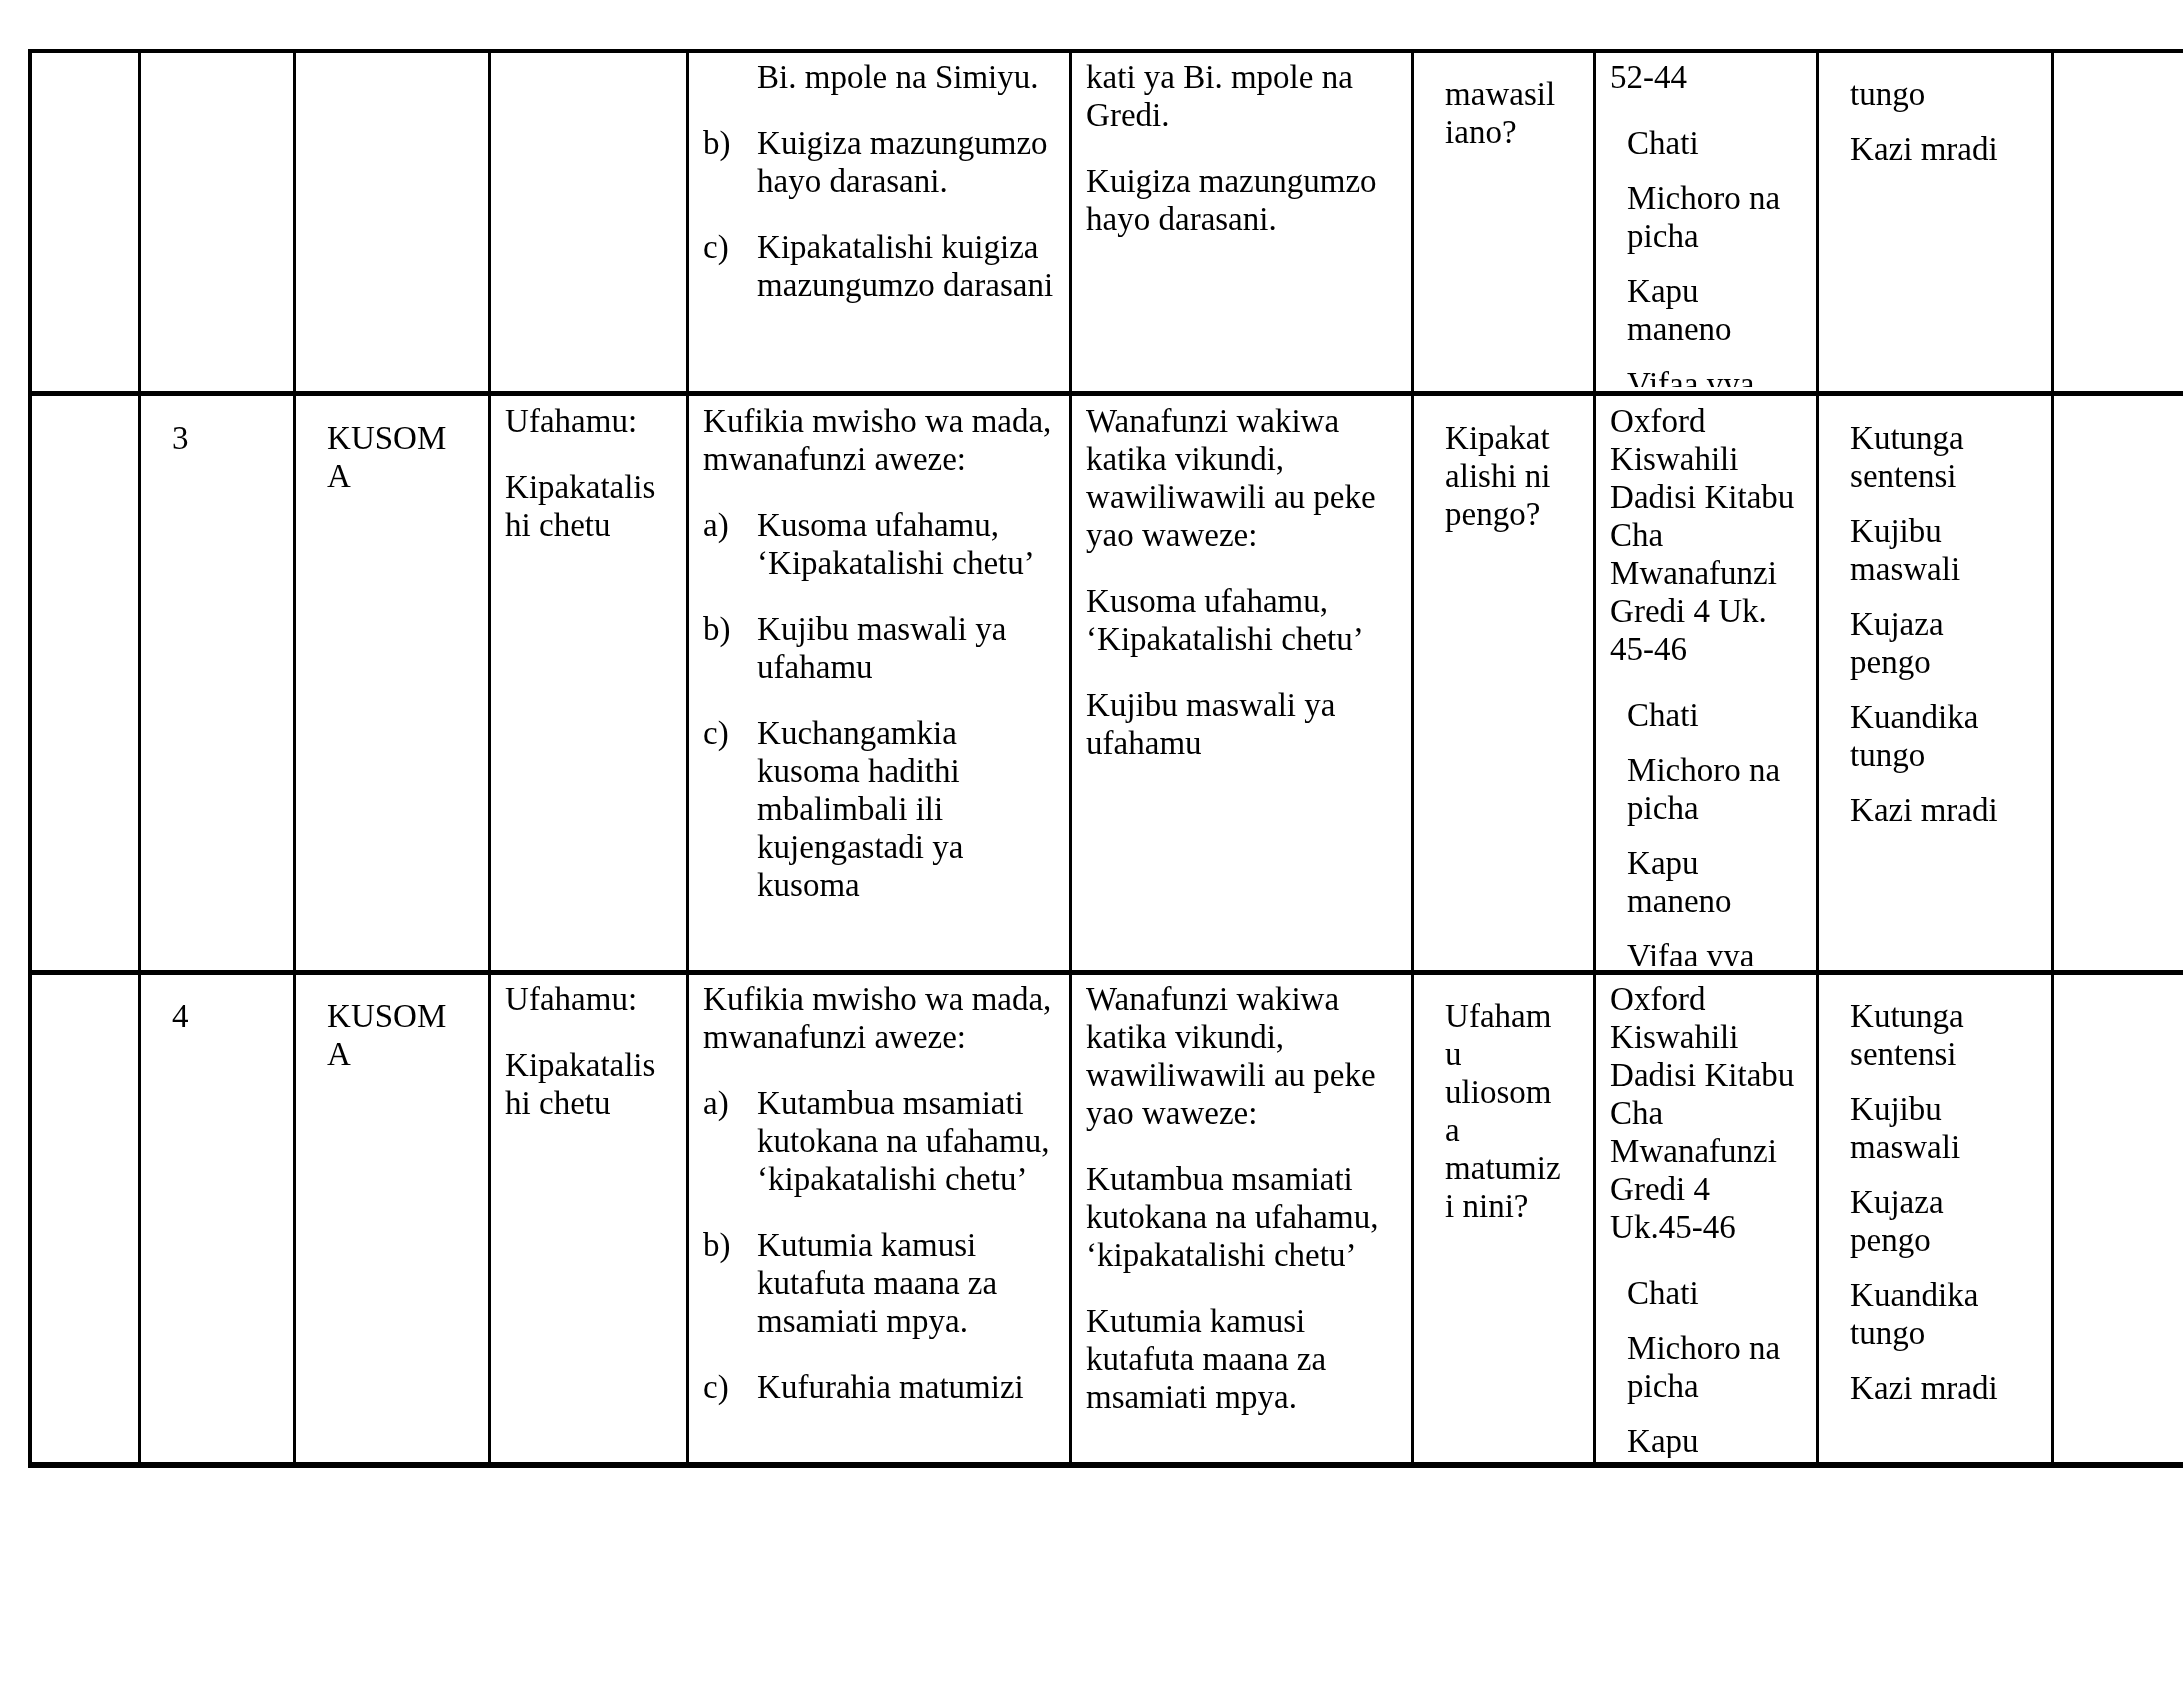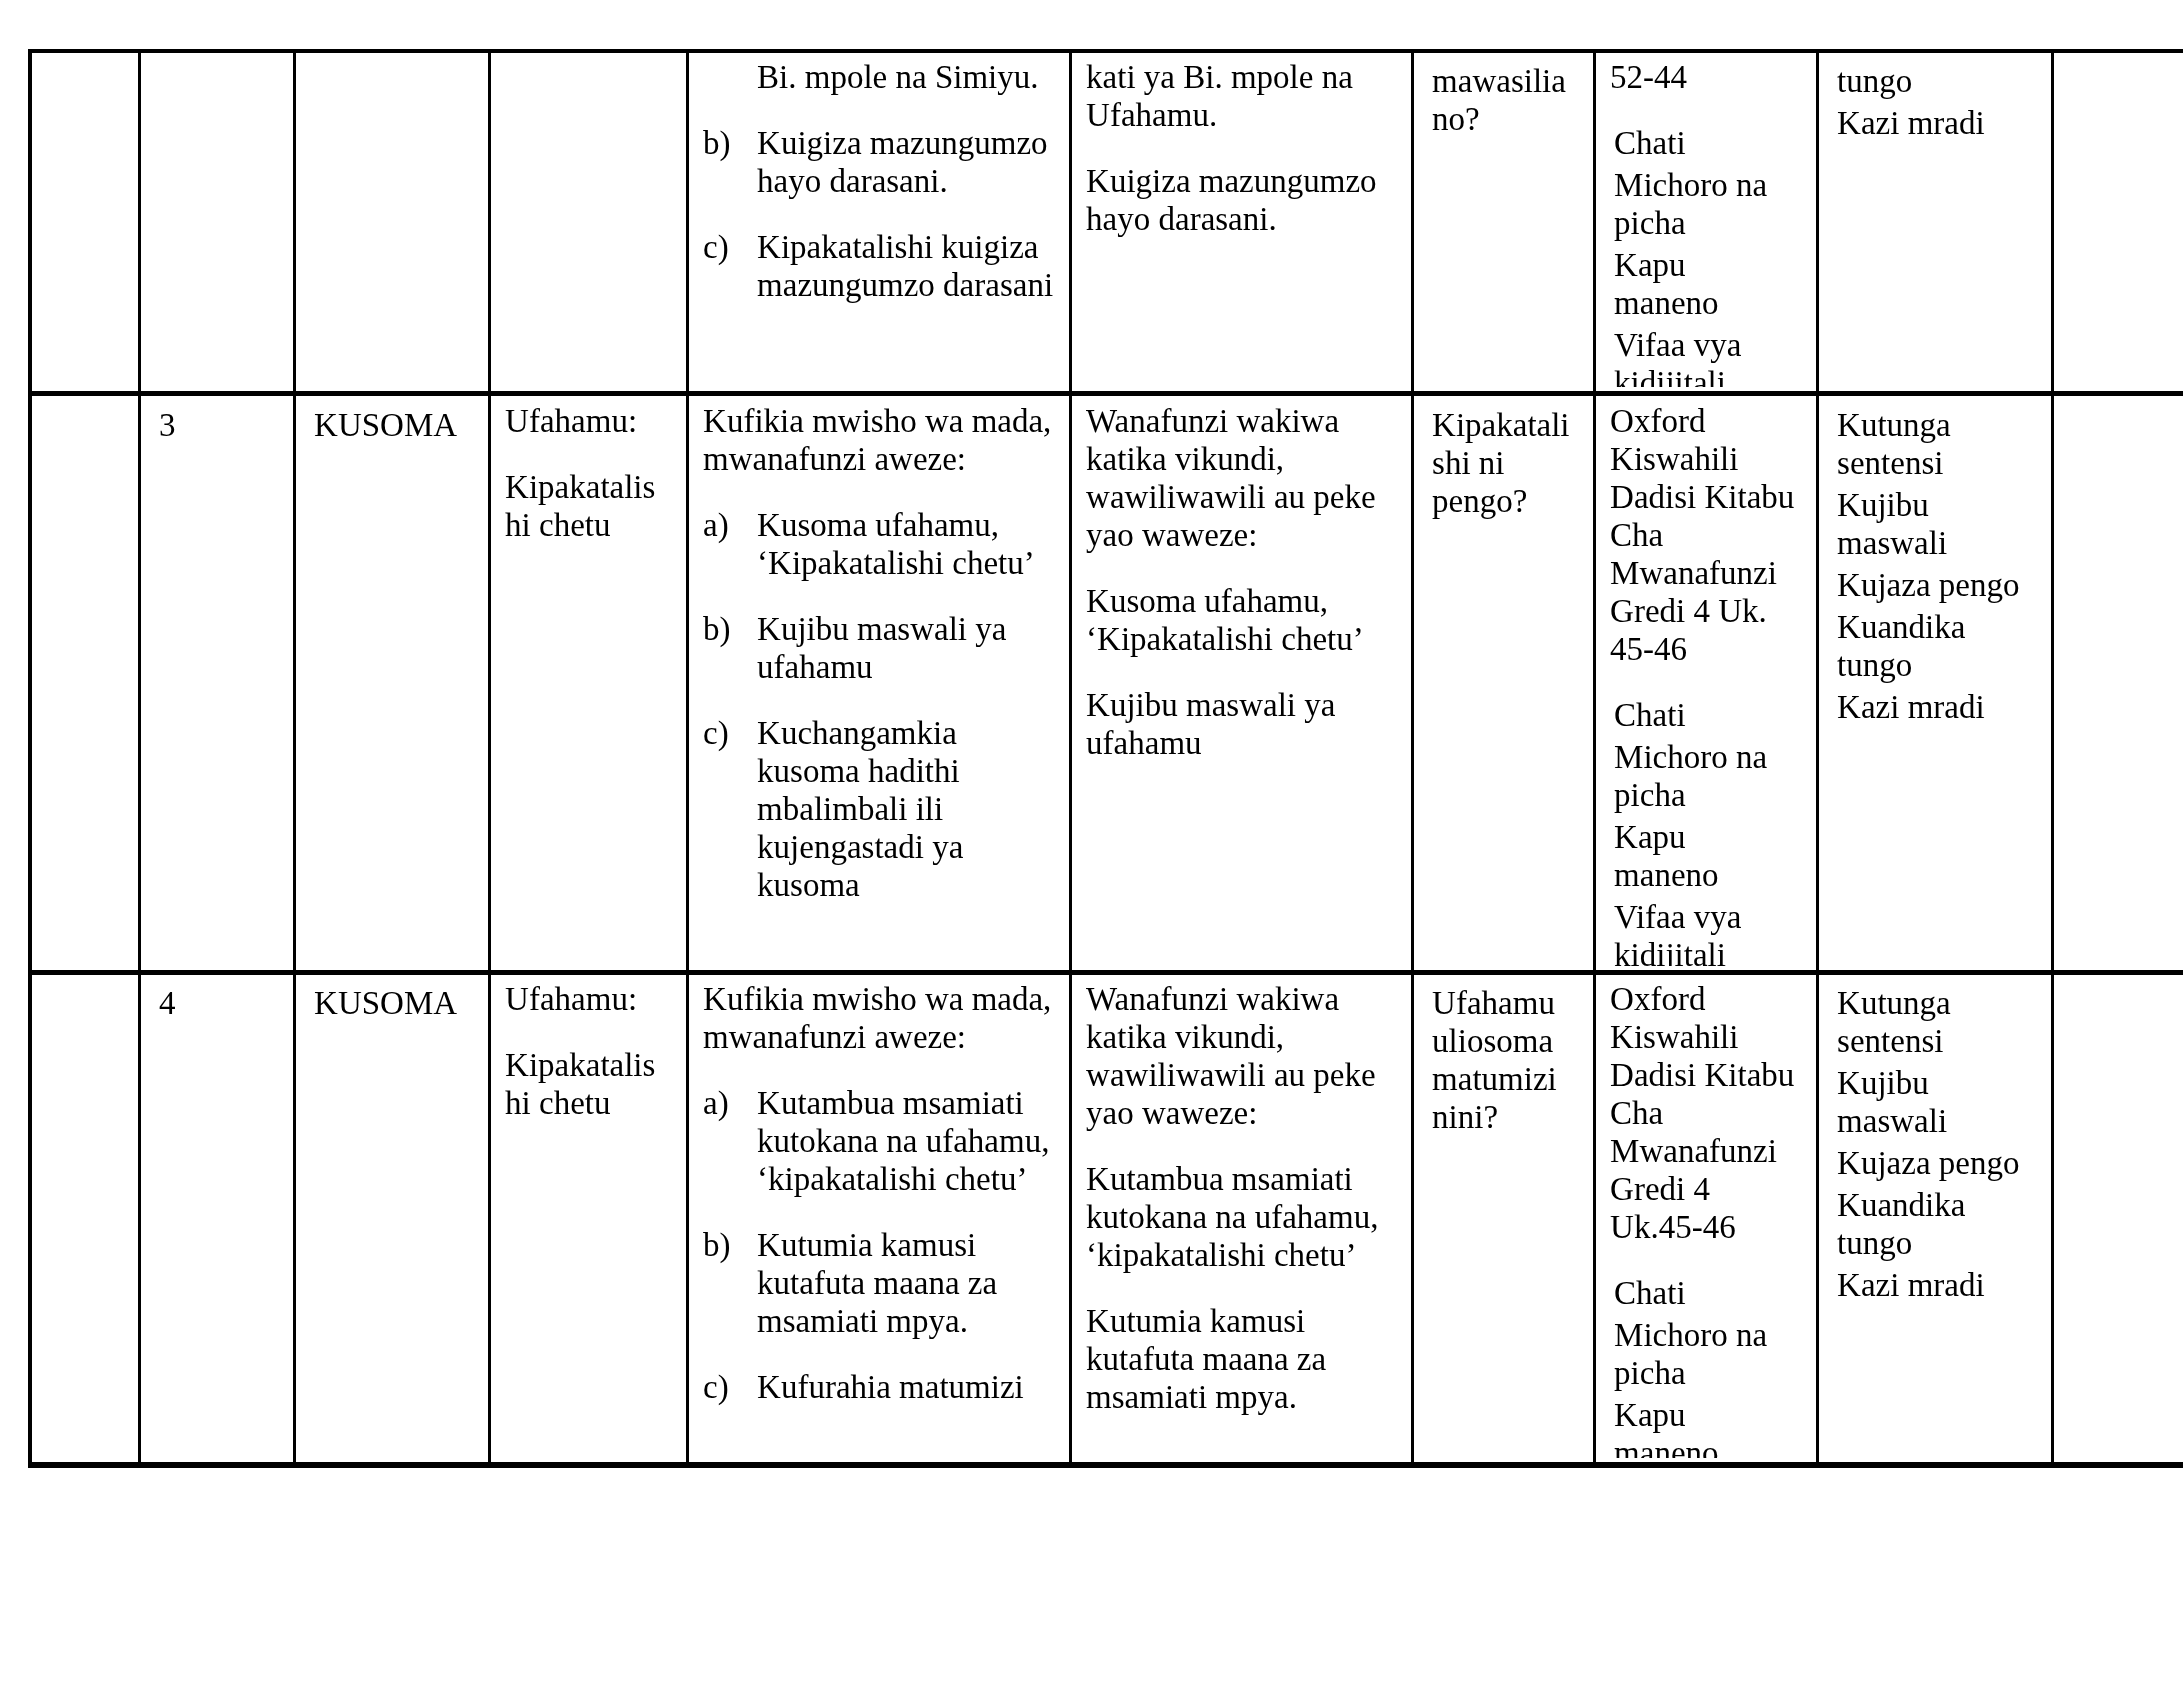--- a/index.html
+++ b/index.html
@@ -28,21 +28,21 @@
     padding: 5.3px 14.6px 4px 14.6px;
     overflow: hidden;
   }
   table.sow tr.r2 td, table.sow tr.r3 td { border-top-width: 5.3px; }
   table.sow { border: 4.6px solid #000000; border-bottom-width: 6.6px; }
   .cb { overflow: hidden; }
   .r1 .cb { height: 329px; }
   .r2 .cb { height: 564px; }
   .r3 .cb { height: 478px; }
   .para { margin-bottom: 28px; overflow-wrap: break-word; }
-  .line { margin: 4px; overflow-wrap: break-word; }
+  .line { margin: 17px; overflow-wrap: break-word; }
   .li { display: flex; margin-bottom: 28px; }
   .li .marker { flex: 0 0 54px; }
   .li .li-text { flex: 1 1 auto; overflow-wrap: break-word; }
   .wrapword { overflow-wrap: break-word; }
 </style>
 </head>
 <body>
 
 <div class="page">
   <table class="sow">
@@ -93,21 +93,21 @@
           <span class="li-text">Kuigiza mazungumzo hayo darasani.</span>
         </div>
         <div class="li">
           <span class="marker">c)</span>
           <span class="li-text">Kipakatalishi kuigiza mazungumzo darasani</span>
         </div>
       </div>
           </td>
       <td>
             <div class="cb">
-        <div class="para">kati ya Bi. mpole na Ufahamu.</div>
+        <div class="para">kati ya Bi. mpole na Gredi.</div>
         <div class="para">Kuigiza mazungumzo hayo darasani.</div>
       </div>
           </td>
       <td>
             <div class="cb">
         <div class="line wrapword">mawasiliano?</div>
       </div>
           </td>
       <td>
             <div class="cb">

